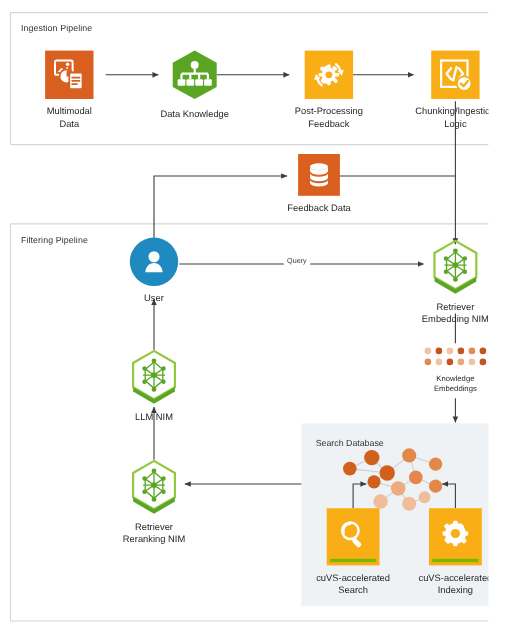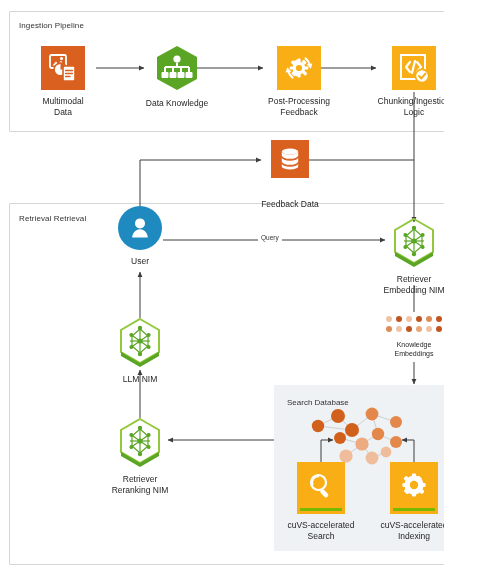--- a/index.html
+++ b/index.html
@@ -119,21 +119,21 @@
 </style>
 </head>
 <body>
 
 <div id="stage">
 
   <div class="panel" style="left:9px;top:11px;width:463px;height:119px;"></div>
   <div class="panel-title" style="left:19px;top:21px;">Ingestion Pipeline</div>
 
   <div class="panel" style="left:9px;top:203px;width:463px;height:360px;"></div>
-  <div class="panel-title" style="left:19px;top:214px;">Retrieval Retrieval</div>
+  <div class="panel-title" style="left:19px;top:214px;">Filtering Pipeline</div>
 
   <div class="vdb" style="left:274px;top:385px;width:187px;height:166px;"></div>
   <div class="vdb-title" style="left:287px;top:398px;">Search Database</div>
 
   <svg class="wires" viewBox="0 0 481 573">
     <defs>
       <marker id="arw" markerWidth="7" markerHeight="7" refX="5.4" refY="2.6" orient="auto" markerUnits="userSpaceOnUse">
         <path d="M0,0 L5.6,2.6 L0,5.2 z" fill="#3c3c3c"></path>
       </marker>
     </defs>
@@ -253,39 +253,39 @@
           <line x1="18" y1="10" x2="15" y2="22"></line>
         </g>
         <circle cx="25" cy="25" r="6.6" fill="#ffffff" stroke="#f9ae16" stroke-width="1.6"></circle>
         <polyline points="22,25 24.4,27.4 28.4,22.6" fill="none" stroke="#f9ae16" stroke-width="2.1" stroke-linecap="round" stroke-linejoin="round"></polyline>
       </svg>
     </div>
     <div class="node-label">Chunking/Ingestion
 Logic</div>
   </div>
 
-  <div class="node" style="left:253px;top:140px;width:74px;gap:15px;">
+  <div class="node" style="left:253px;top:140px;width:74px;">
     <div class="sq orange" style="width:38px;height:38px;">
       <svg width="26" height="26" viewBox="0 0 26 26">
         <g fill="#ffffff">
           <ellipse cx="13" cy="5.6" rx="8.2" ry="3.1"></ellipse>
           <path d="M4.8 5.6 v4.6 a8.2 3.1 0 0 0 16.4 0 V5.6 a8.2 3.1 0 0 1 -16.4 0 z"></path>
           <path d="M4.8 11.6 v4.6 a8.2 3.1 0 0 0 16.4 0 v-4.6 a8.2 3.1 0 0 1 -16.4 0 z"></path>
           <path d="M4.8 17.6 v2.8 a8.2 3.1 0 0 0 16.4 0 v-2.8 a8.2 3.1 0 0 1 -16.4 0 z"></path>
         </g>
         <g fill="none" stroke="#d9601f" stroke-width="1.1">
           <path d="M4.8 10.2 a8.2 3.1 0 0 0 16.4 0"></path>
           <path d="M4.8 16.2 a8.2 3.1 0 0 0 16.4 0"></path>
         </g>
       </svg>
     </div>
     <div class="node-label">Feedback Data</div>
   </div>
 
-  <div class="node" style="left:107px;top:206px;width:66px;">
+  <div class="node" style="left:107px;top:216px;width:66px;">
     <div class="circle-user">
       <svg width="26" height="26" viewBox="0 0 26 26">
         <circle cx="13" cy="8.4" r="5" fill="#ffffff"></circle>
         <path d="M13 14.2 c-4.6 0 -7.4 3.6 -7.9 8.4 h15.8 c-.5 -4.8 -3.3 -8.4 -7.9 -8.4 z" fill="#ffffff"></path>
       </svg>
     </div>
     <div class="node-label">User</div>
   </div>
 
   <div class="node" style="left:374px;top:216px;width:80px;">

